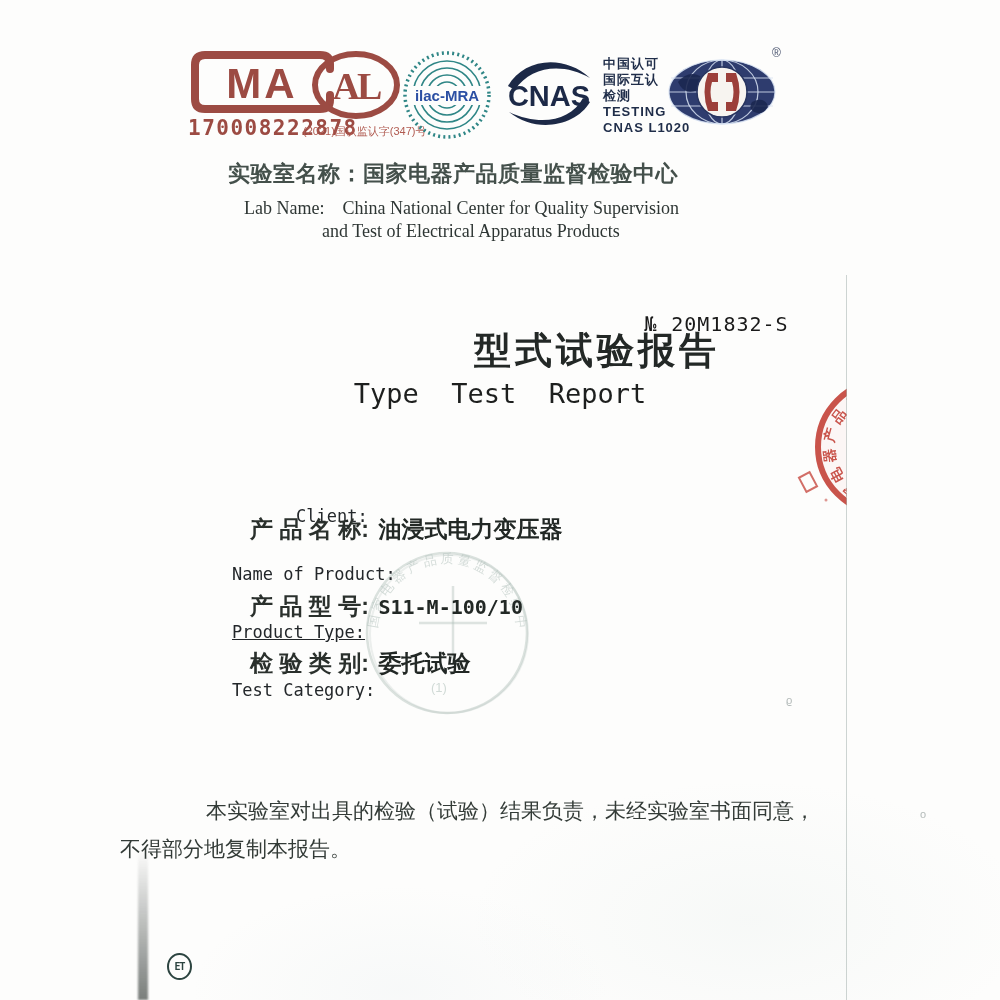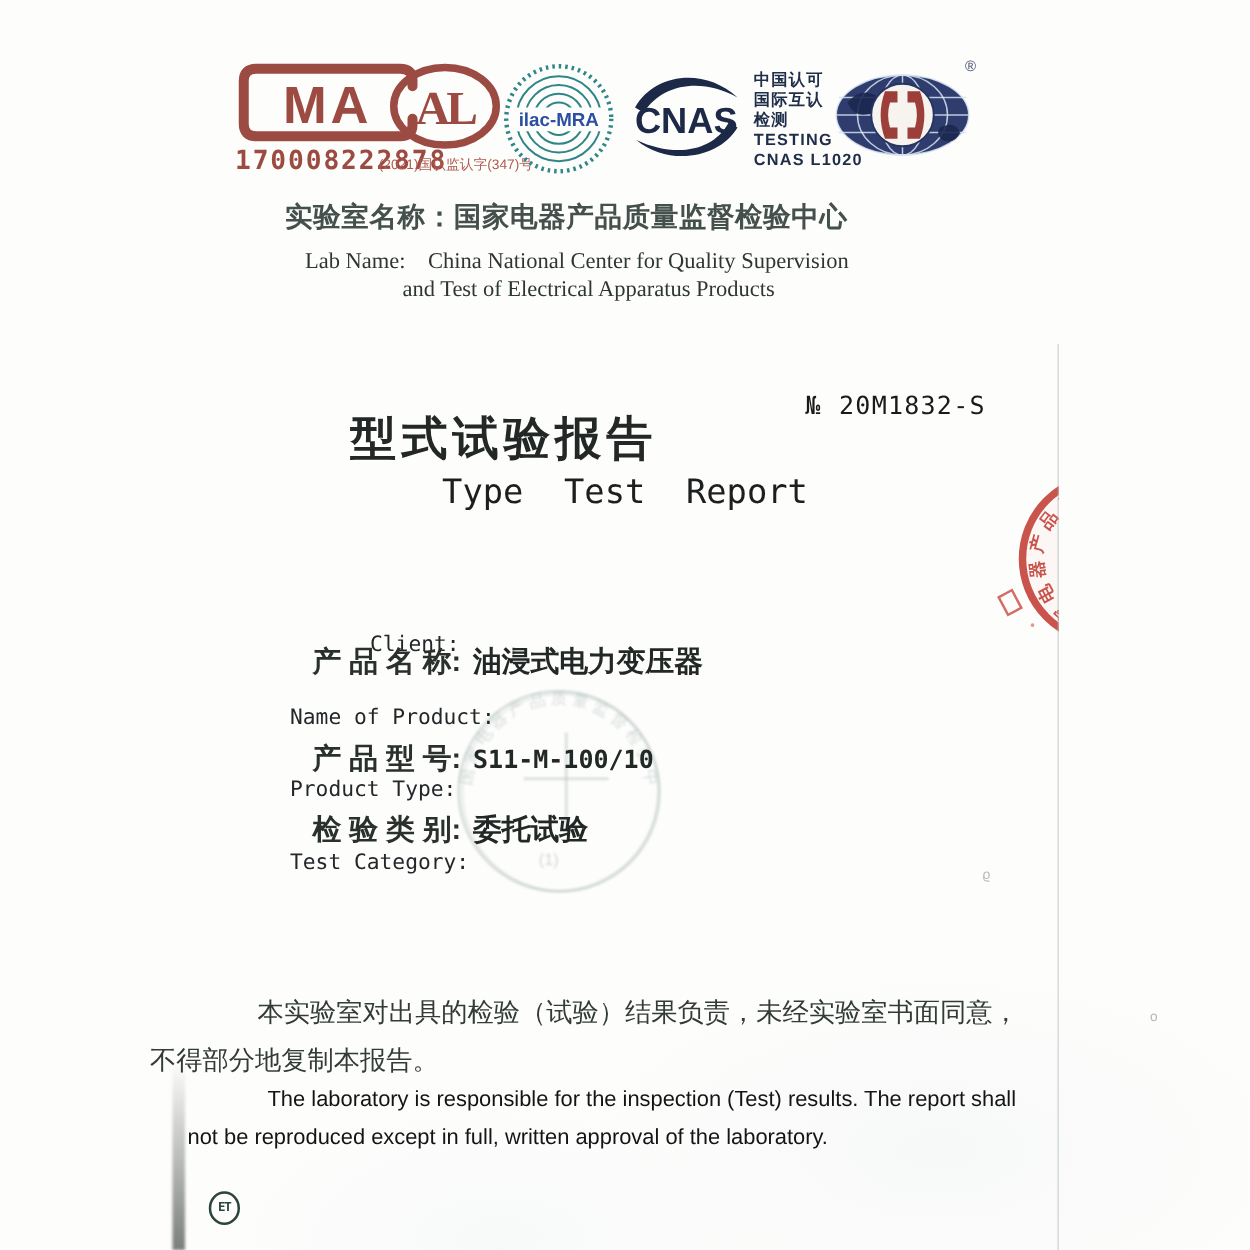--- a/index.html
+++ b/index.html
@@ -61,21 +61,21 @@
   .report-no {
     position: absolute; left: 592px; top: 288px;
     font-family: "DejaVu Sans Mono", monospace;
     font-size: 20px; color: #1a1a1a; letter-spacing: 1px; white-space: pre;
   }
   .report-no .no-label { margin-right: 14px; }
 
   
   .title-zh {
     position: absolute; left: 280px; top: 326px; width: 440px;
-    text-align: left; font-size: 37px; font-weight: bold;
+    text-align: right; font-size: 37px; font-weight: bold;
     color: #232826; letter-spacing: 4px; white-space: pre;
   }
   .title-en {
     position: absolute; left: 280px; top: 378px; width: 440px;
     text-align: center; font-family: "DejaVu Sans Mono", monospace;
     font-size: 27px; color: #1d1f1e; white-space: pre; letter-spacing: 0px;
   }
 
   
   .field-row { position: absolute; left: 250px; white-space: nowrap; }
@@ -223,21 +223,21 @@
   <div class="field-row" style="top:514px;">
     <span class="field-label-zh">产 品 名 称:</span>
     <span class="field-value">油浸式电力变压器</span>
   </div>
   <div class="field-label-en" style="left:232px; top:564px;">Name of Product:</div>
 
   <div class="field-row" style="top:591px;">
     <span class="field-label-zh">产 品 型 号:</span>
     <span class="field-value v-mono">S11-M-100/10</span>
   </div>
-  <div class="field-label-en" style="left:232px; top:622px;">Product Type:</div>
+  <div class="field-label-en" style="left:232px; top:622px;text-decoration:underline;">Product Type:</div>
 
   <div class="field-row" style="top:648px;">
     <span class="field-label-zh">检 验 类 别:</span>
     <span class="field-value">委托试验</span>
   </div>
   <div class="field-label-en" style="left:232px; top:680px;">Test Category:</div>
 
   <svg class="abs" style="left:786px; top:372px; opacity:0.92;" width="61" height="150" viewBox="0 0 61 150">
     <circle cx="98" cy="75" r="66" fill="rgba(235,120,110,0.05)" stroke="#c5463d" stroke-width="6"></circle>
     <defs>
@@ -247,24 +247,20 @@
       <textPath href="#rs-arc" startOffset="4%">国家电器产品质量监督</textPath>
     </text>
     <rect x="16" y="102" width="12" height="16" fill="none" stroke="#c5463d" stroke-width="2" transform="rotate(-28 22 110)" opacity="0.85"></rect>
     <circle cx="40" cy="128" r="1.5" fill="#c5463d" opacity="0.6"></circle>
   </svg>
 
   <div class="disc-zh">
     <div><span class="indent"></span><span>本实验室对出具的检验（试验）结果负责，未经实验室书面同意，</span></div>
     <div>不得部分地复制本报告。</div>
   </div>
-  <div class="disc-en">
-    <div><span class="indent"></span><span>The laboratory is responsible for the inspection (Test) results. The report shall</span></div>
-    <div>not be reproduced except in full, written approval of the laboratory.</div>
-  </div>
 
   <div class="eco-mark">ET</div>
   <div class="page-edge-right"></div>
   <div class="corner-shadow"></div>
   <span class="speck" style="left:786px; top:694px;">ϱ</span>
   <span class="speck" style="left:920px; top:808px;">ο</span>
 
 </div>
 
 </body></html>

